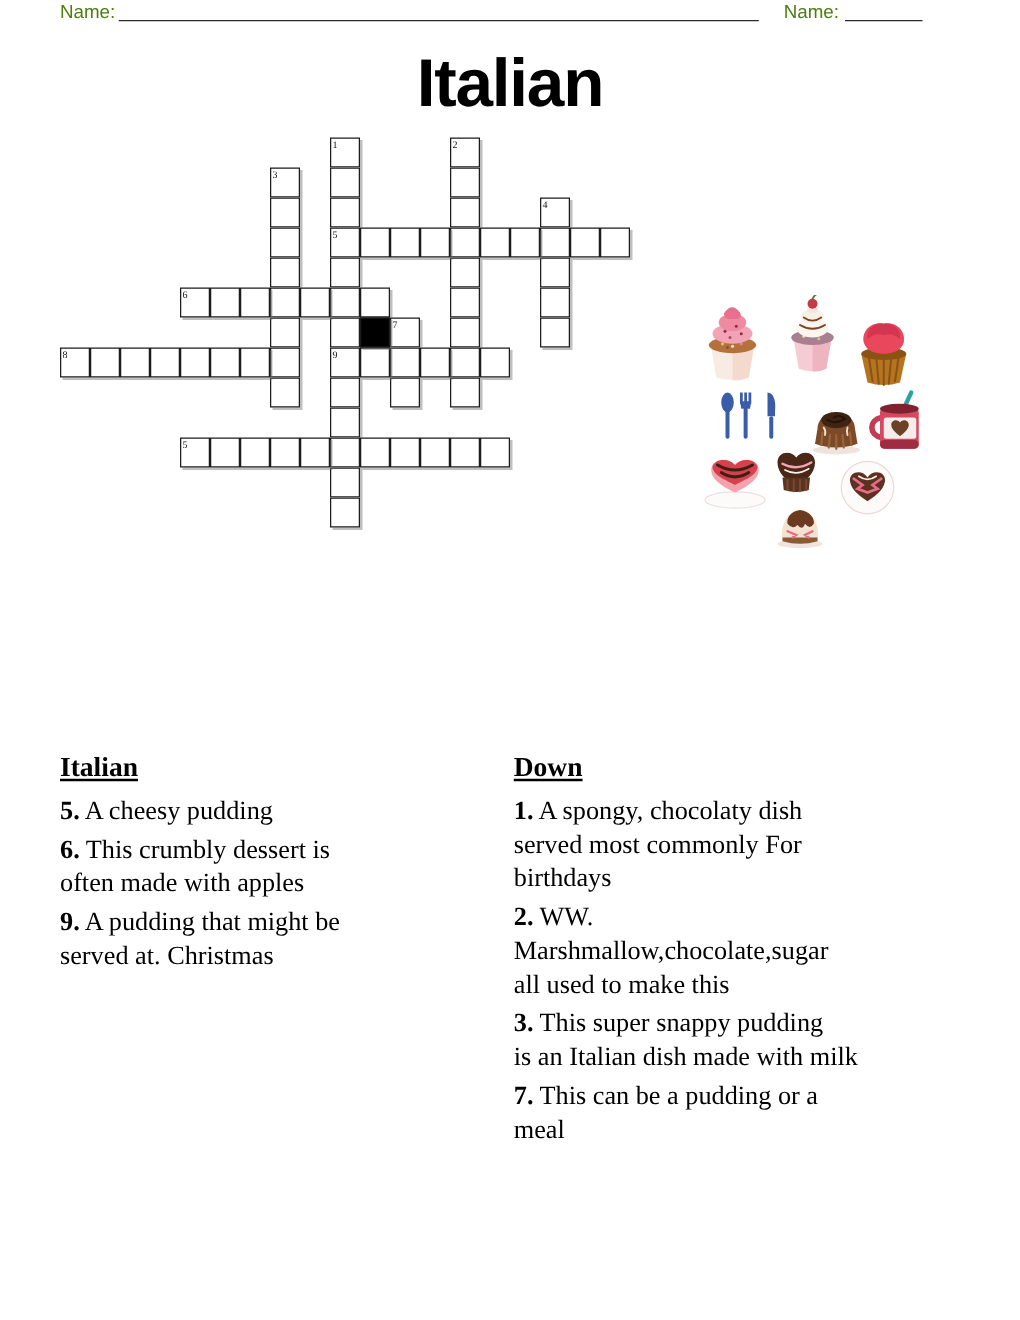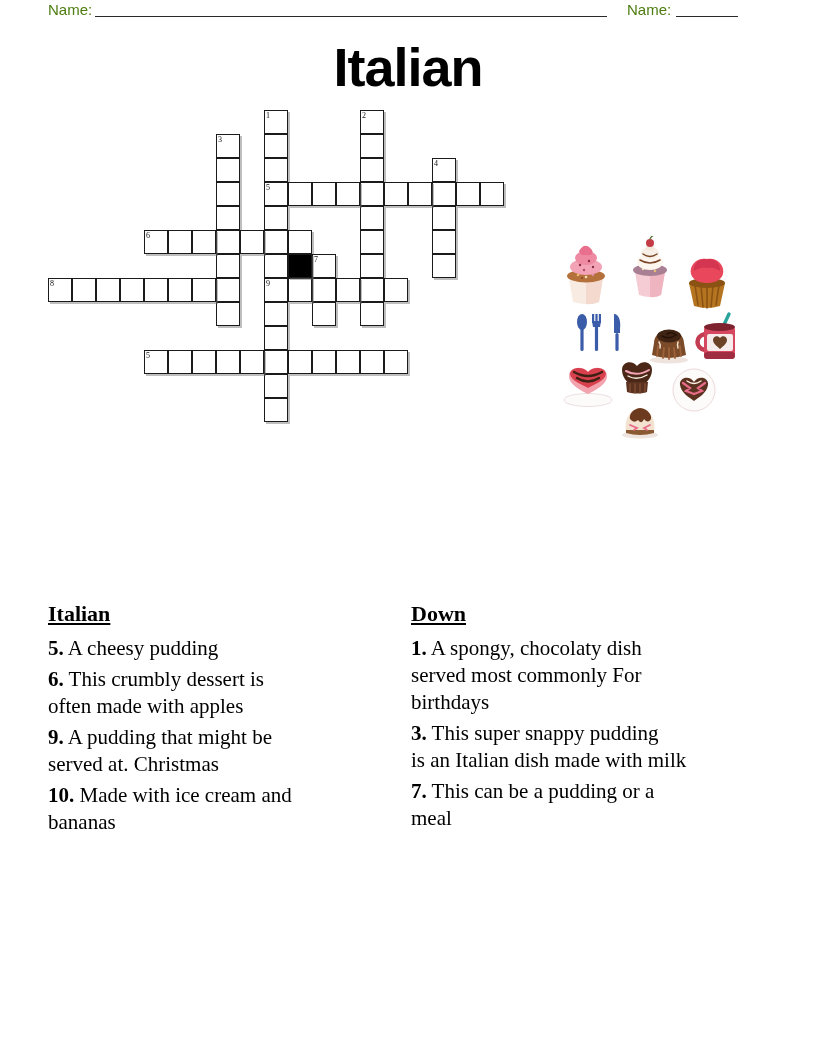--- a/index.html
+++ b/index.html
@@ -234,26 +234,26 @@
       <path class="ln" d="M12,19 L19,22 L16,24 M32,19 L26,22 L29,24" stroke="#e86b8a" stroke-width="1.8"></path>
     </g>
   </svg>
 
   <div class="clues" id="acrossSection">
     <div class="clue-head">Italian</div>
     <div id="acrossList">
         <div class="clue"><b>5.</b> A cheesy pudding</div>
         <div class="clue"><b>6.</b> This crumbly dessert is<br>often made with apples</div>
         <div class="clue"><b>9.</b> A pudding that might be<br>served at. Christmas</div>
-        <div class="clue"><b>10.</b> Made with ice cream and<br>bananas</div>
       </div>
   </div>
 
   <div class="clues" id="downSection">
     <div class="clue-head">Down</div>
     <div id="downList">
         <div class="clue"><b>1.</b> A spongy, chocolaty dish<br>served most commonly For<br>birthdays</div>
+        <div class="clue"><b>2.</b> WW.<br>Marshmallow,chocolate,sugar<br>all used to make this</div>
         <div class="clue"><b>3.</b> This super snappy pudding<br>is an Italian dish made with milk</div>
         <div class="clue"><b>7.</b> This can be a pudding or a<br>meal</div>
       </div>
   </div>
 
 </div>
 
 </body></html>

